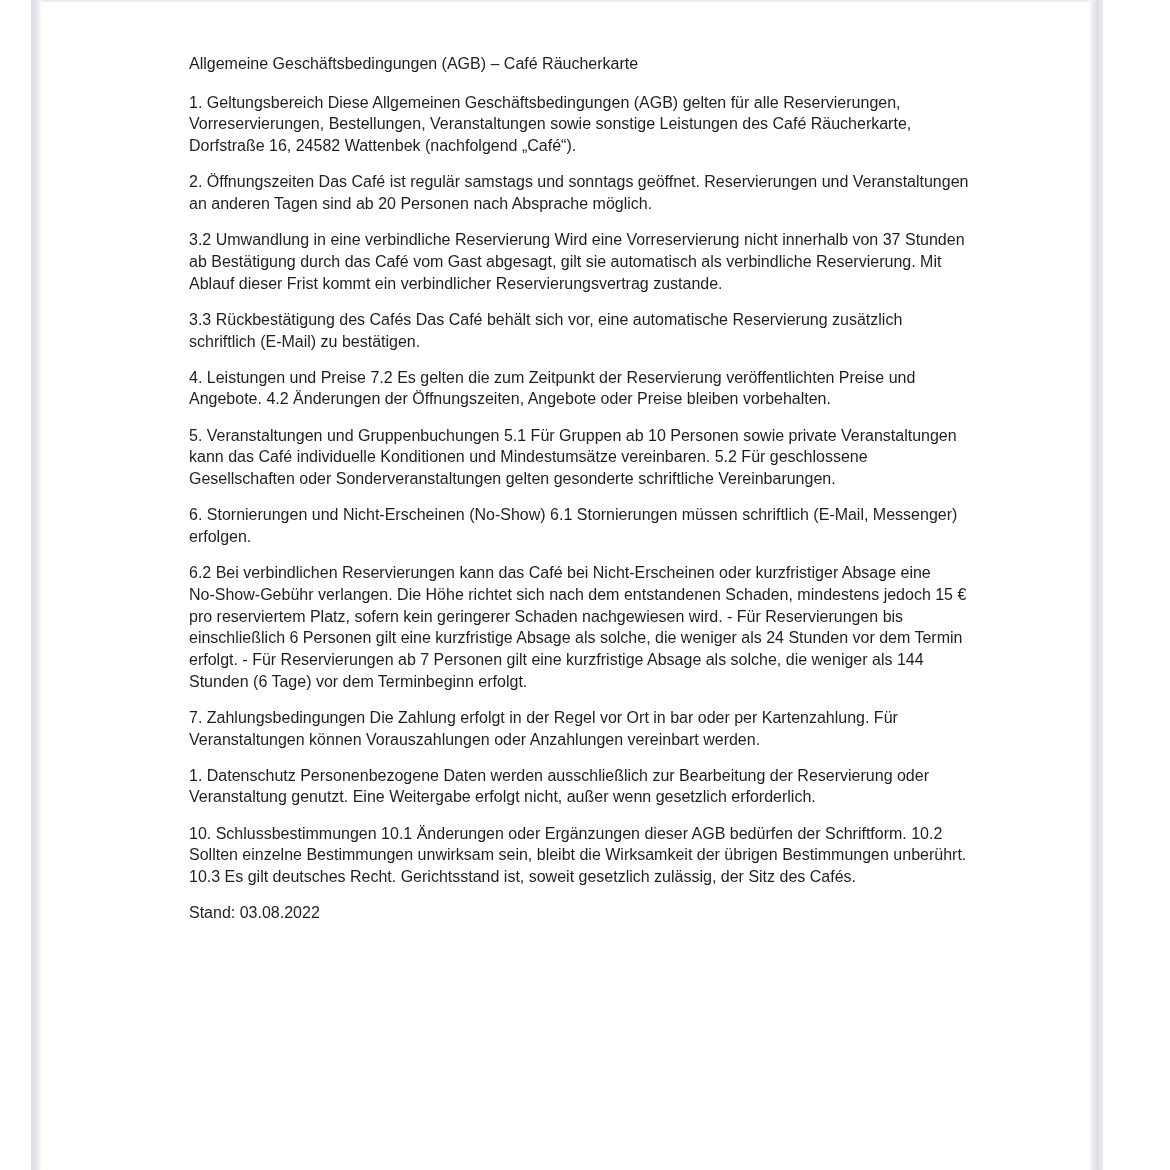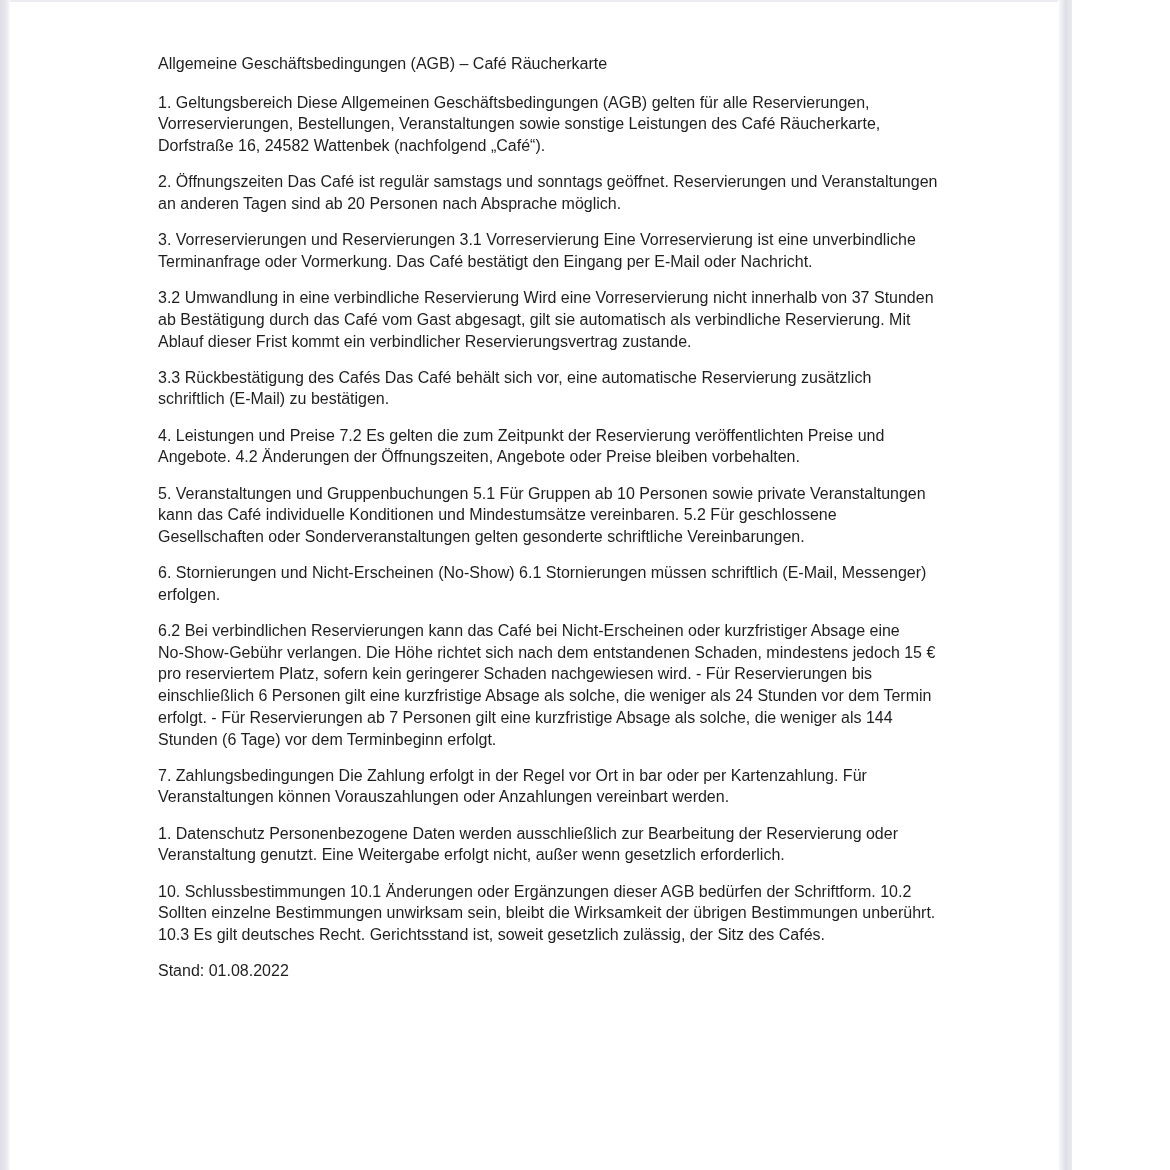--- a/index.html
+++ b/index.html
@@ -7,20 +7,21 @@
     padding: 0;
     background: #ffffff;
   }
   .page {
     position: relative;
     width: 1072px;
     height: 1170px;
     background: #ffffff;
     overflow: hidden;
     font-family: "Liberation Sans", sans-serif;
+    margin-left: 31px;
   }
   .edge-left {
     position: absolute;
     left: 0; top: 0; bottom: 0;
     width: 10px;
     background: linear-gradient(to right, #dedee6 0%, #e6e6ec 55%, #f2f2f6 85%, #ffffff 100%);
   }
   .edge-right {
     position: absolute;
     right: 0; top: 0; bottom: 0;
@@ -66,22 +67,20 @@
 
   <div class="doc">
     <h1 class="doc-title">Allgemeine Geschäftsbedingungen (AGB) – Café Räucherkarte</h1>
 
     <div>
         <div class="para">1. Geltungsbereich Diese Allgemeinen Geschäftsbedingungen (AGB) gelten für alle Reservierungen,
 Vorreservierungen, Bestellungen, Veranstaltungen sowie sonstige Leistungen des Café Räucherkarte,
 Dorfstraße 16, 24582 Wattenbek (nachfolgend „Café“).</div>
         <div class="para">2. Öffnungszeiten Das Café ist regulär samstags und sonntags geöffnet. Reservierungen und Veranstaltungen
 an anderen Tagen sind ab 20 Personen nach Absprache möglich.</div>
-        <div class="para">3. Vorreservierungen und Reservierungen 3.1 Vorreservierung Eine Vorreservierung ist eine unverbindliche
-Terminanfrage oder Vormerkung. Das Café bestätigt den Eingang per E-Mail oder Nachricht.</div>
         <div class="para">3.2 Umwandlung in eine verbindliche Reservierung Wird eine Vorreservierung nicht innerhalb von 37 Stunden
 ab Bestätigung durch das Café vom Gast abgesagt, gilt sie automatisch als verbindliche Reservierung. Mit
 Ablauf dieser Frist kommt ein verbindlicher Reservierungsvertrag zustande.</div>
         <div class="para">3.3 Rückbestätigung des Cafés Das Café behält sich vor, eine automatische Reservierung zusätzlich
 schriftlich (E-Mail) zu bestätigen.</div>
         <div class="para">4. Leistungen und Preise 7.2 Es gelten die zum Zeitpunkt der Reservierung veröffentlichten Preise und
 Angebote. 4.2 Änderungen der Öffnungszeiten, Angebote oder Preise bleiben vorbehalten.</div>
         <div class="para">5. Veranstaltungen und Gruppenbuchungen 5.1 Für Gruppen ab 10 Personen sowie private Veranstaltungen
 kann das Café individuelle Konditionen und Mindestumsätze vereinbaren. 5.2 Für geschlossene
 Gesellschaften oder Sonderveranstaltungen gelten gesonderte schriftliche Vereinbarungen.</div>
@@ -95,15 +94,15 @@
 Stunden (6 Tage) vor dem Terminbeginn erfolgt.</div>
         <div class="para">7. Zahlungsbedingungen Die Zahlung erfolgt in der Regel vor Ort in bar oder per Kartenzahlung. Für
 Veranstaltungen können Vorauszahlungen oder Anzahlungen vereinbart werden.</div>
         <div class="para">1. Datenschutz Personenbezogene Daten werden ausschließlich zur Bearbeitung der Reservierung oder
 Veranstaltung genutzt. Eine Weitergabe erfolgt nicht, außer wenn gesetzlich erforderlich.</div>
         <div class="para">10. Schlussbestimmungen 10.1 Änderungen oder Ergänzungen dieser AGB bedürfen der Schriftform. 10.2
 Sollten einzelne Bestimmungen unwirksam sein, bleibt die Wirksamkeit der übrigen Bestimmungen unberührt.
 10.3 Es gilt deutsches Recht. Gerichtsstand ist, soweit gesetzlich zulässig, der Sitz des Cafés.</div>
       </div>
 
-    <p class="date-line">Stand: 01.08.2022</p>
+    <p class="date-line">Stand: 03.08.2022</p>
   </div>
 </div>
 
 </body></html>

